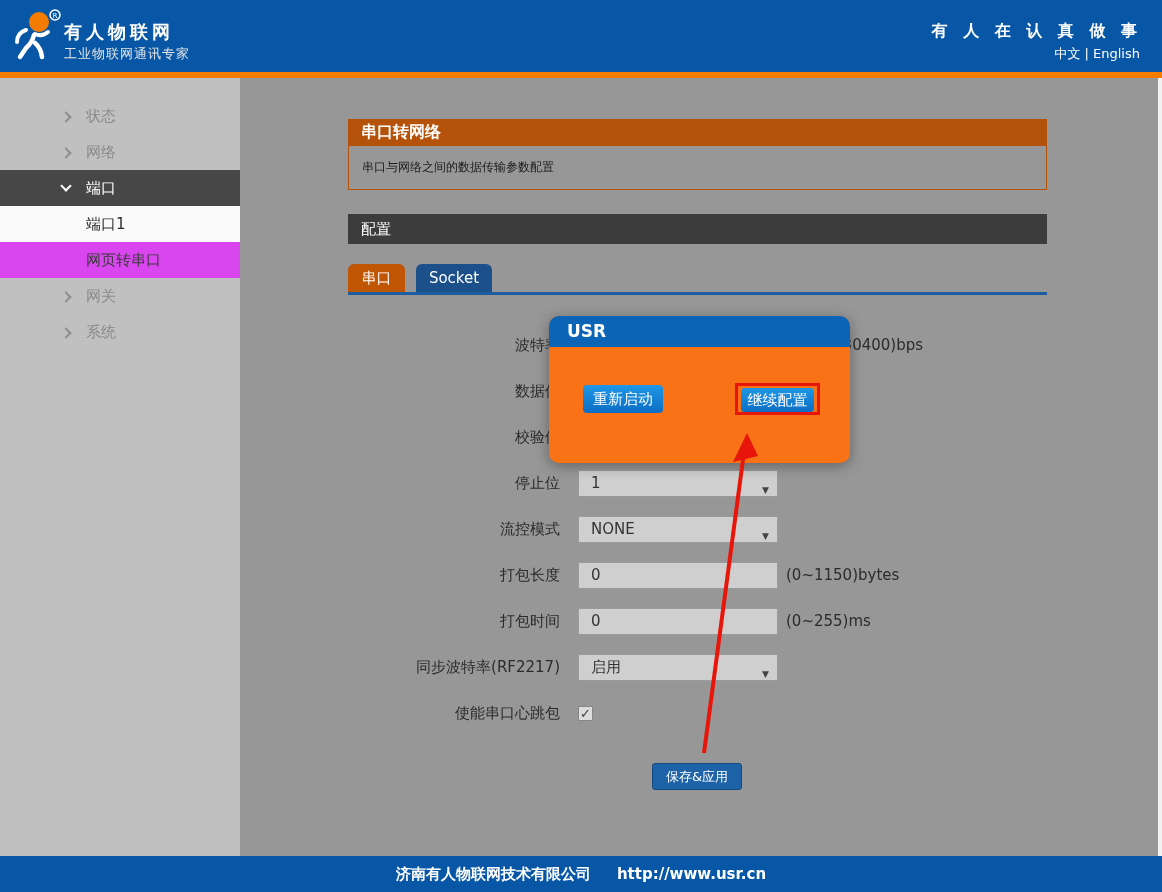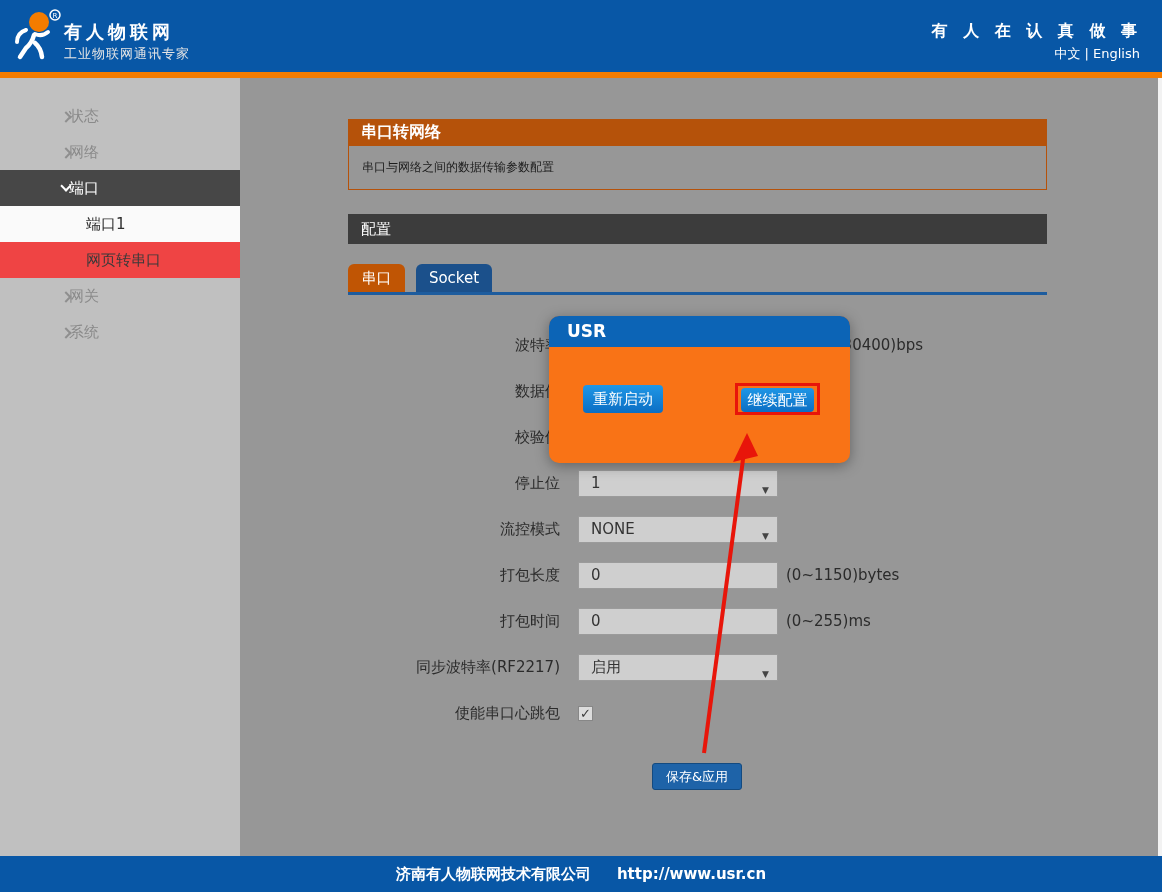--- a/index.html
+++ b/index.html
@@ -12,24 +12,24 @@
   .logo { position:absolute; left:8px; top:8px; width:56px; height:58px; }
   .brand-title { position:absolute; left:64px; top:20px; color:#fff; font-size:18px; font-weight:bold; letter-spacing:4px; }
   .brand-slogan { position:absolute; left:64px; top:45px; color:#e5e5e5; font-size:13px; letter-spacing:1px; }
   .tagline { position:absolute; right:20px; top:21px; color:#fff; font-size:16px; font-weight:bold; letter-spacing:5px; }
   .lang { position:absolute; right:22px; top:45px; color:#fff; font-size:13px; cursor:pointer; }
 
   
   .sidebar { position:absolute; left:0; top:78px; width:240px; height:778px; background:#c0c0c0; padding-top:20px; }
   .nav-item { position:relative; height:36px; line-height:36px; padding-left:62px; font-size:15px; color:#8a8a8a; cursor:pointer; }
   .nav-item .chev { position:absolute; left:62px; top:15px; width:8px; height:8px; border-top:2px solid #8f8f8f; border-right:2px solid #8f8f8f; transform:rotate(45deg); }
-  .nav-item .lbl { margin-left:7px;font-family:Liberation Mono, monospace; }
+  .nav-item .lbl { margin-left:24px;font-family:Liberation Mono, monospace; }
   .nav-item.active { background:#474747; color:#fff; }
   .nav-item.active .chev { border-color:#fff; transform:rotate(135deg); top:12px; }
-  .sub-item { height:36px; line-height:36px; padding-left:86px; font-size:15px; color:#3a3a3a; background:#ef4444; cursor:pointer; }
+  .sub-item { height:36px; line-height:36px; padding-left:86px; font-size:15px; color:#3a3a3a; background:#d946ef; cursor:pointer; }
   .sub-item.selected { background:#fafafa; color:#2e2e2e; }
 
   
   .scroll-strip { position:absolute; left:1158px; top:78px; width:4px; height:778px; background:#f2f2f2; }
 
   
   .panel-box { position:absolute; left:348px; top:119px; width:699px; height:71px; border:1px solid #b5520a; }
   .panel-title { height:27px; line-height:26px; background:#b5520a; color:#fff; font-size:16px; font-weight:bold; padding-left:13px; margin:-1px; margin-bottom:0; }
   .panel-desc { height:59px; line-height:42px; color:#1c1c1c; font-size:12px; padding-left:13px; }
 

